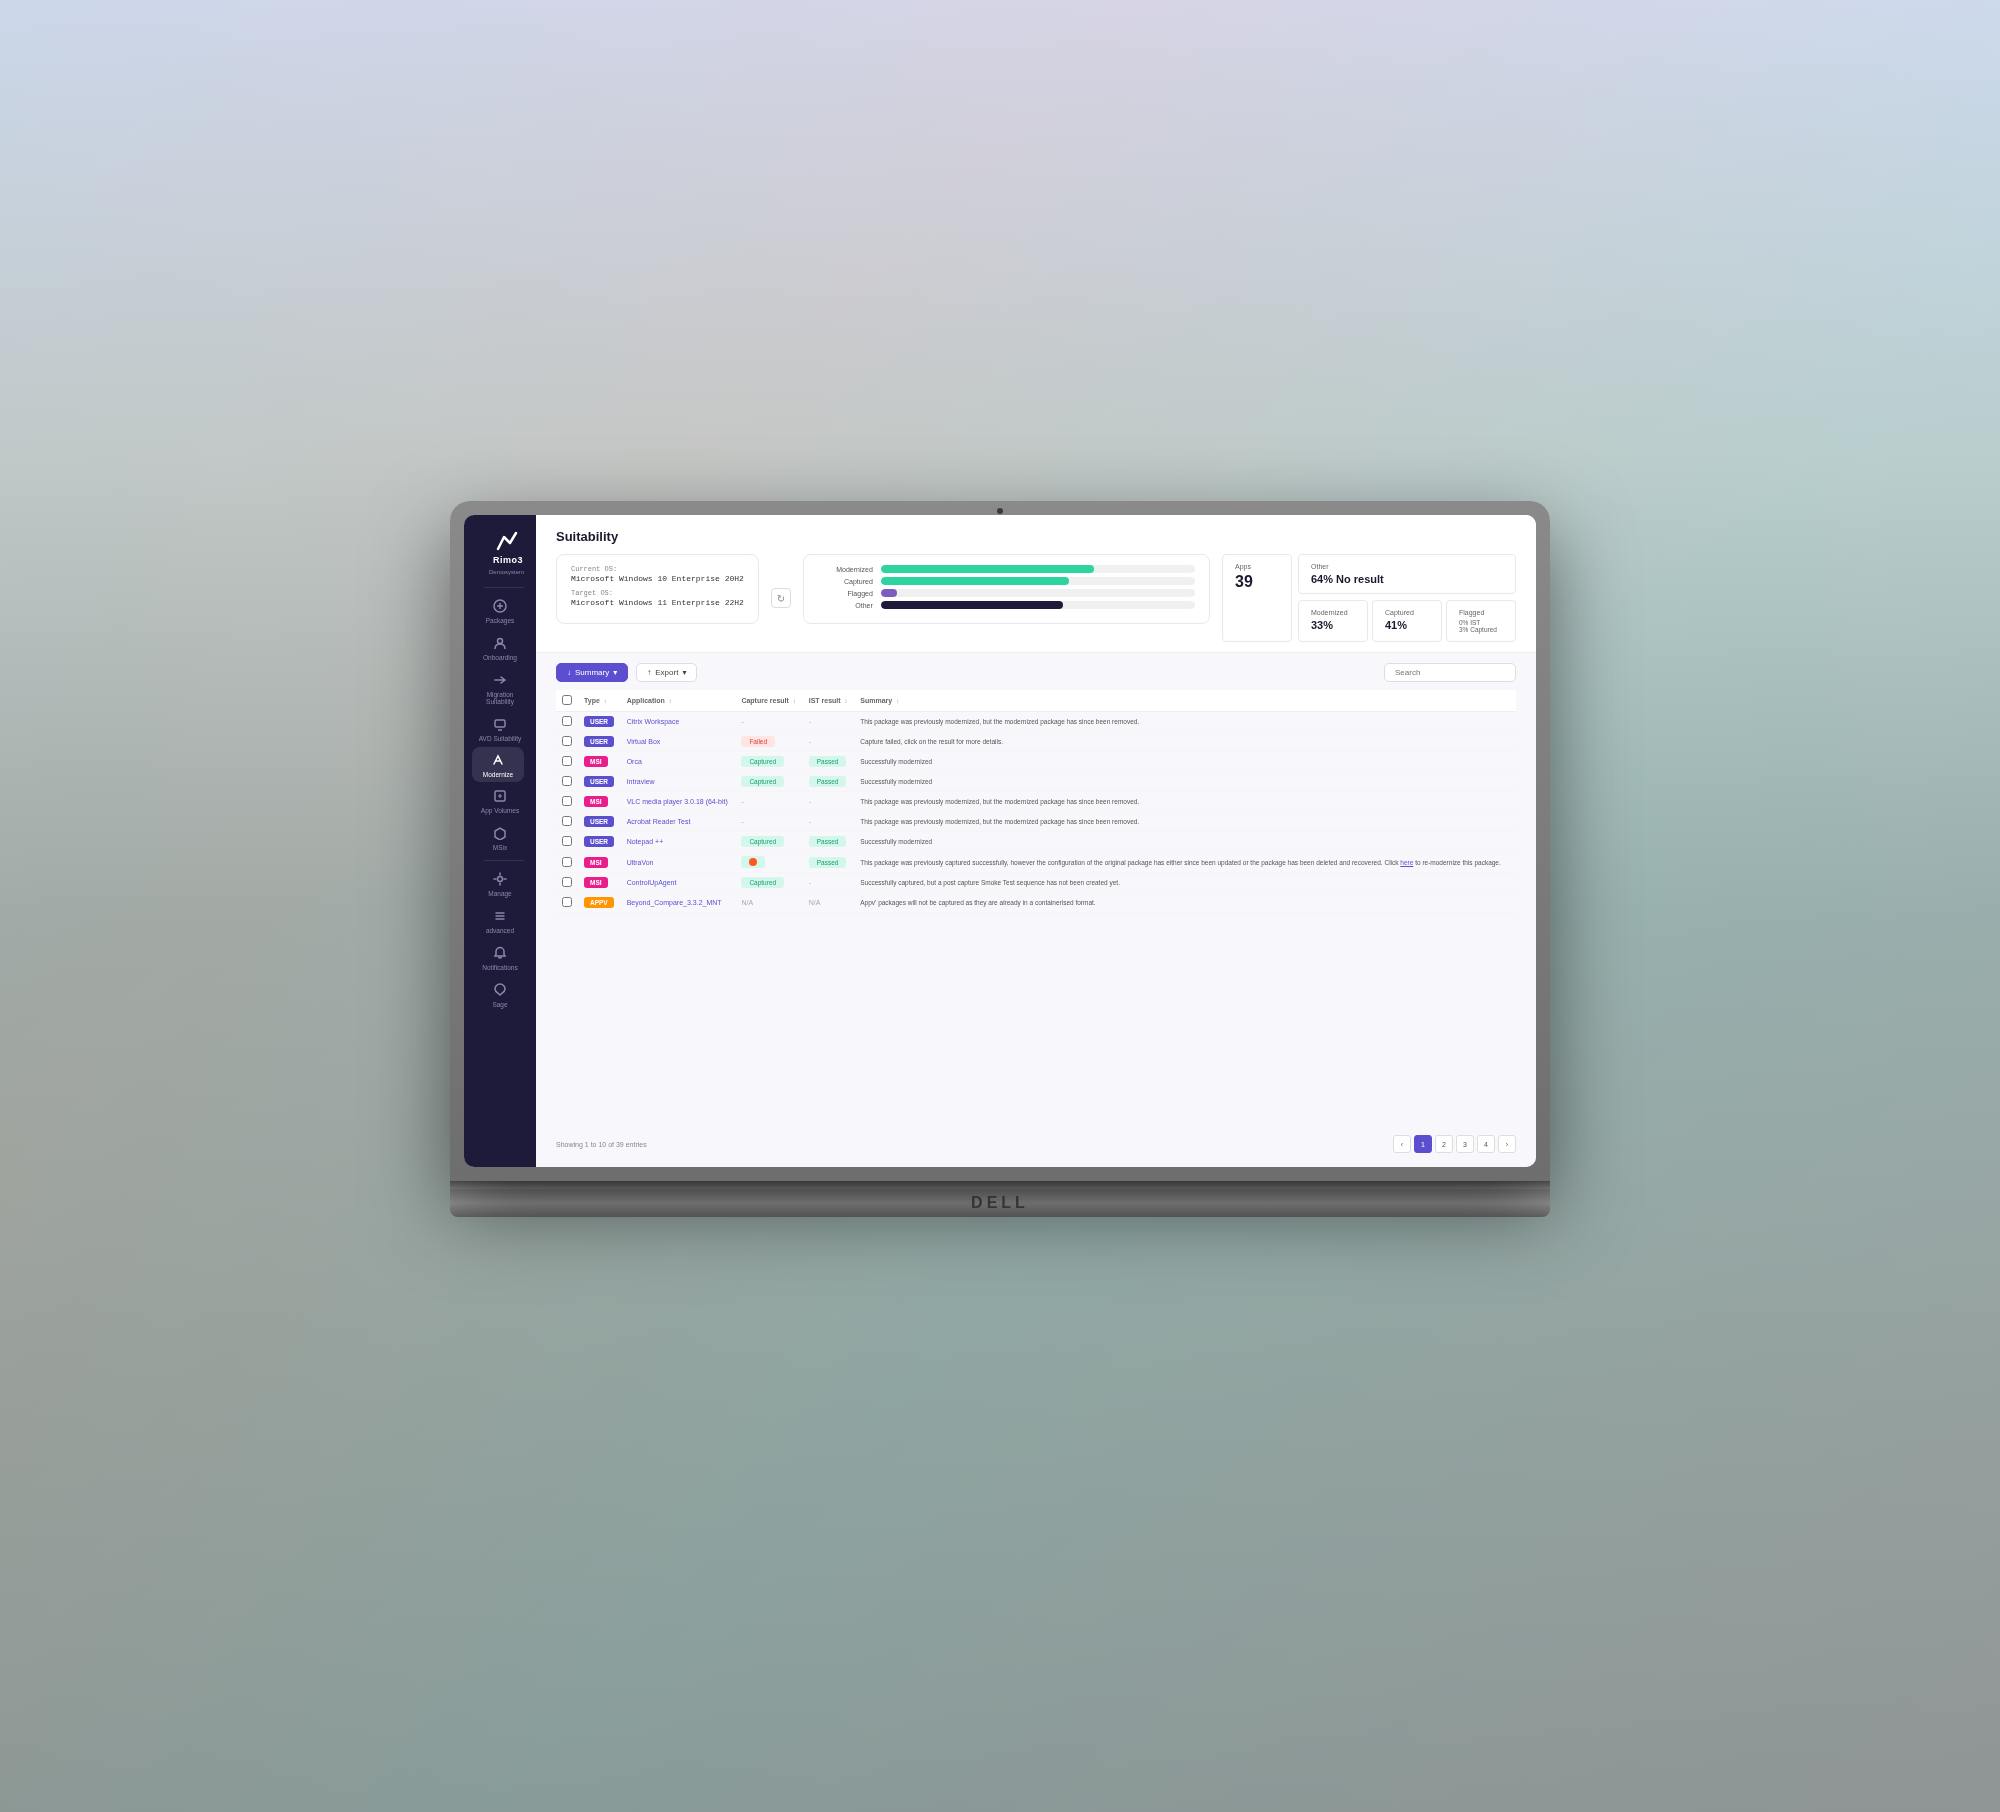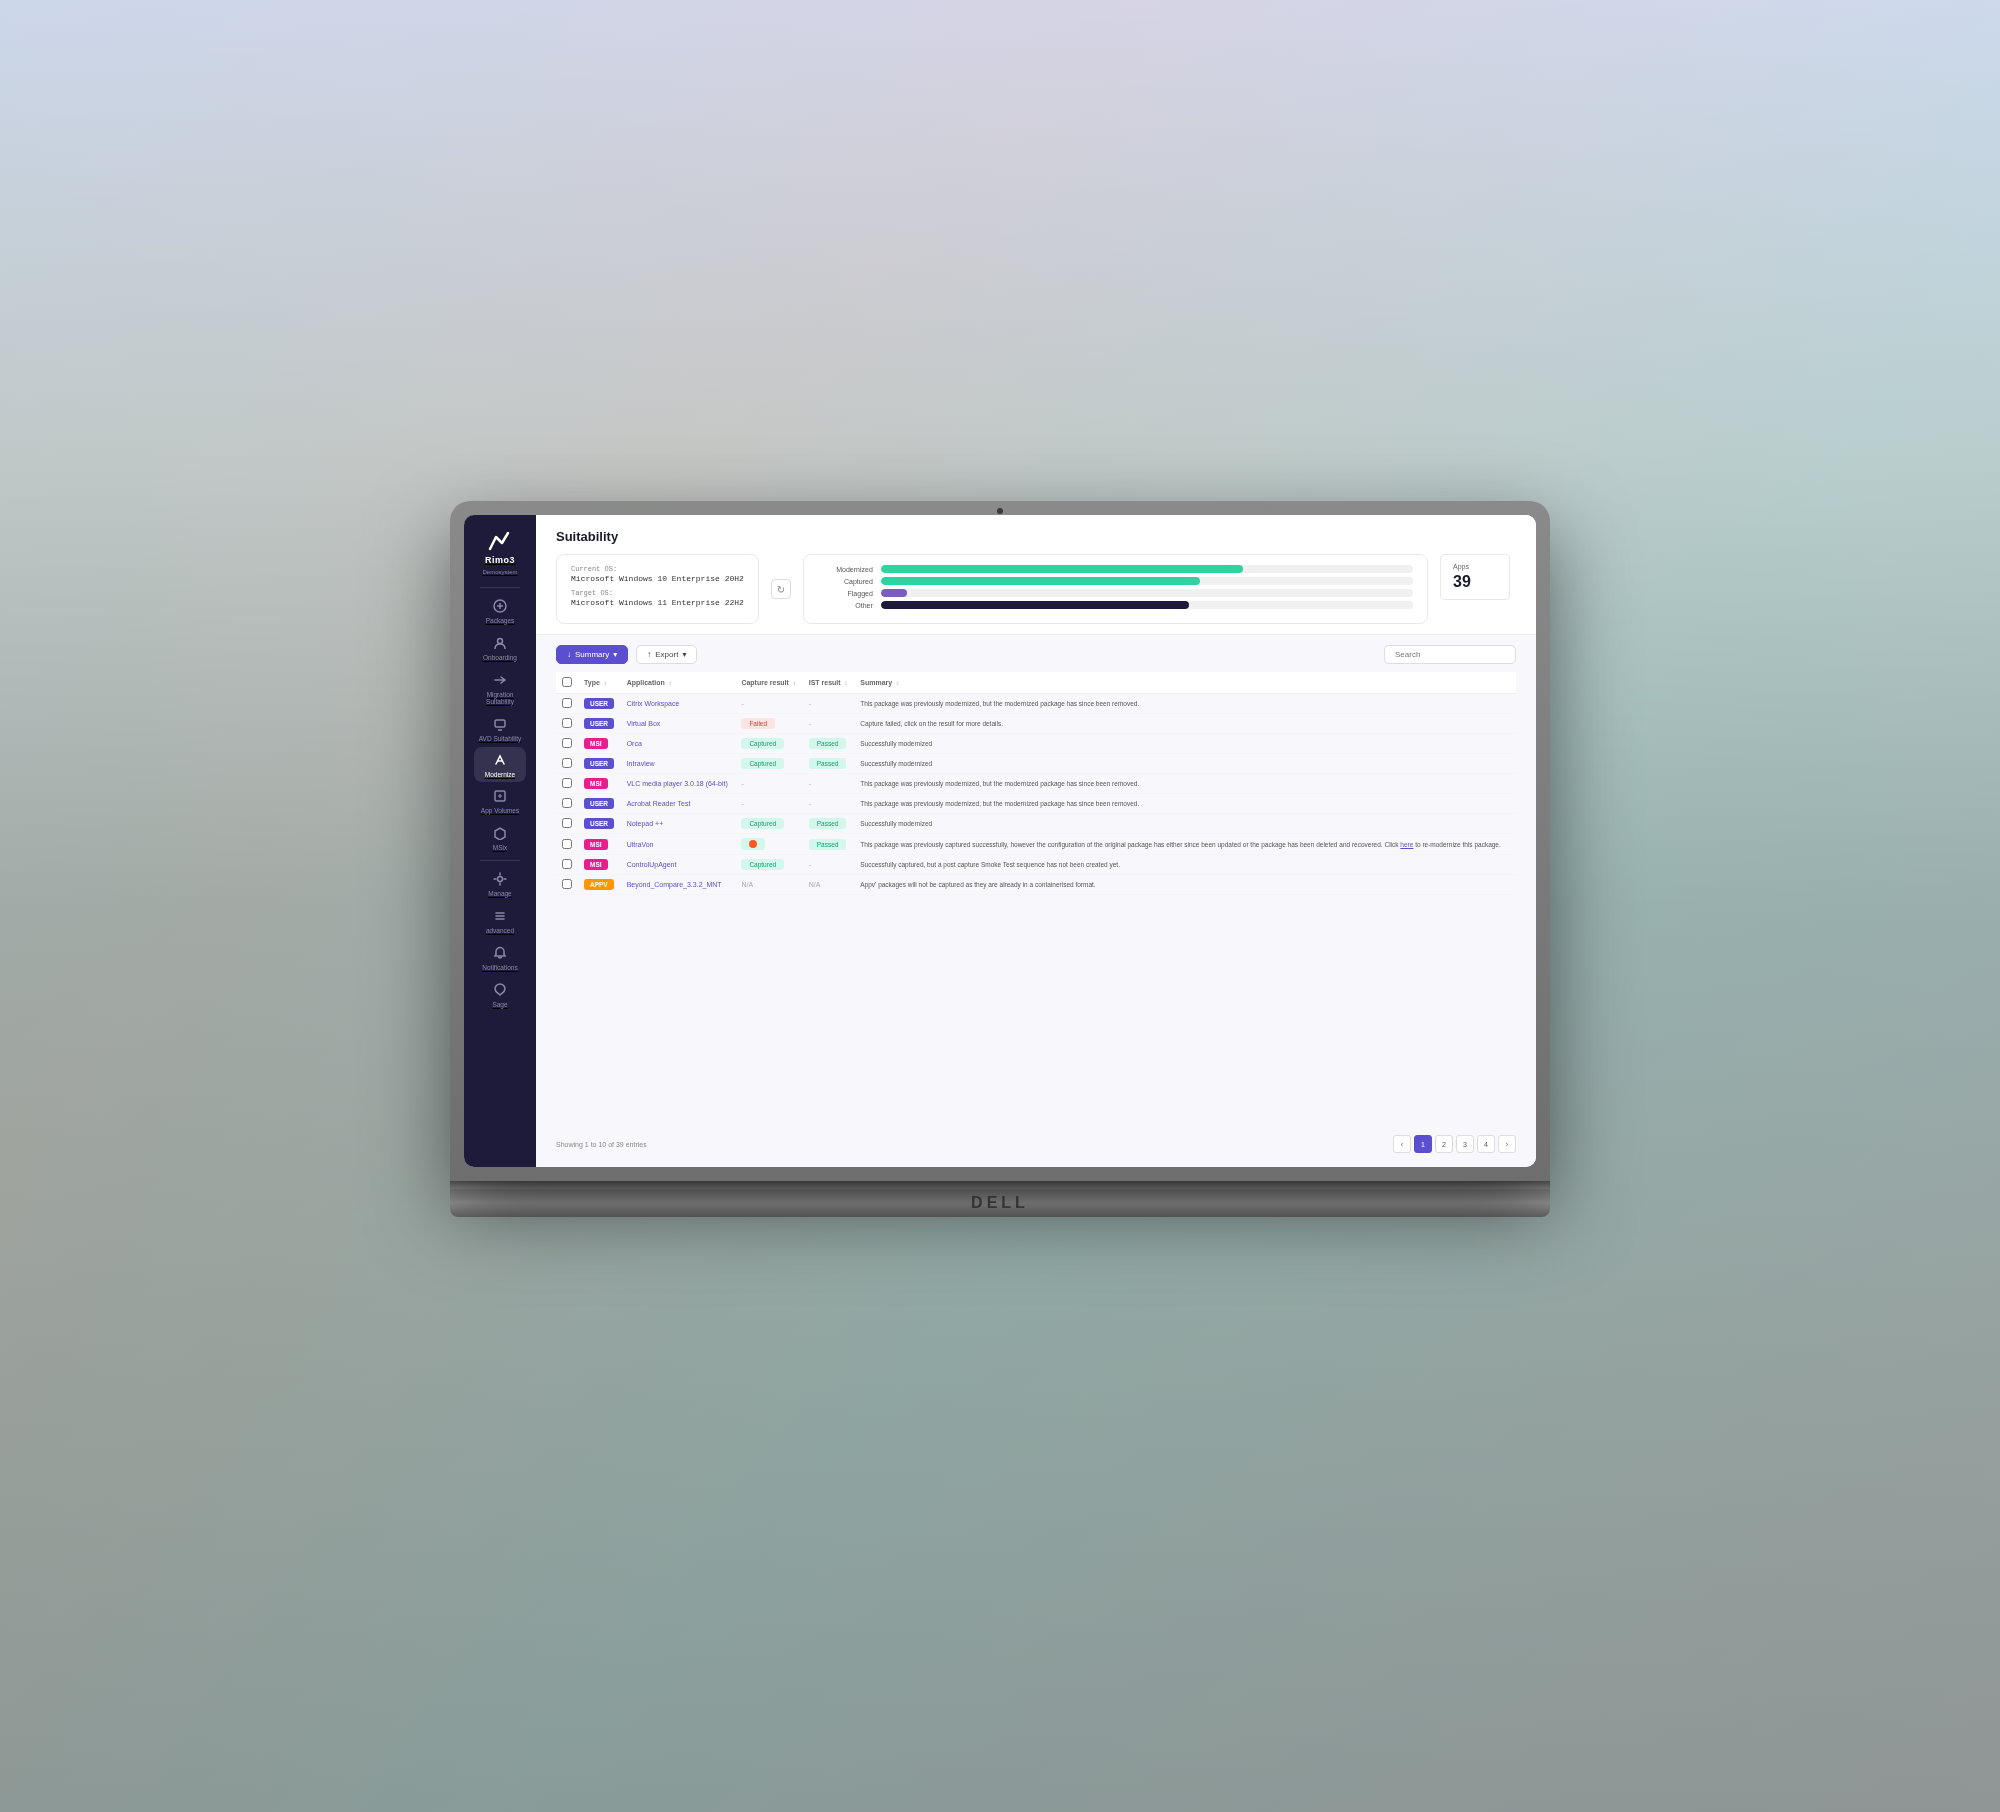--- a/index.html
+++ b/index.html
@@ -94,24 +94,23 @@
     }
 
     
     .sidebar {
       width: 72px;
       min-width: 72px;
       background: #1e1b3a;
       height: 100%;
       display: flex;
       flex-direction: column;
-      align-items: center;
+      align-items: flex-end;
       padding: 12px 12px;
       gap: 0;
-      text-decoration: underline;
     }
 
     .sidebar-logo {
       display: flex;
       flex-direction: column;
       align-items: center;
       margin-bottom: 4px;
     }
 
     .logo-icon {
@@ -677,20 +676,41 @@
                     <div class="chart-bar-fill bar-other"></div>
                   </div>
                 </div>
               </div>
 
               <div class="stats-numbers">
                 <div class="stat-box" style="margin-right:6px;">
                   <div class="stat-box-header">Apps</div>
                   <div class="stat-value-big">39</div>
                 </div>
+                <div style="display:flex;flex-direction:column;gap:6px;">
+                  <div class="stat-box">
+                    <div class="stat-box-header">Other</div>
+                    <div class="stat-value-small">64% No result</div>
+                  </div>
+                  <div style="display:flex;gap:4px;">
+                    <div class="stat-box">
+                      <div class="stat-box-header">Modernized</div>
+                      <div class="stat-value-small">33%</div>
+                    </div>
+                    <div class="stat-box">
+                      <div class="stat-box-header">Captured</div>
+                      <div class="stat-value-small">41%</div>
+                    </div>
+                    <div class="stat-box">
+                      <div class="stat-box-header">Flagged</div>
+                      <div class="stat-sub">0% IST</div>
+                      <div class="stat-sub">3% Captured</div>
+                    </div>
+                  </div>
+                </div>
               </div>
 
             </div>
           </div>
 
           <div class="table-section">
 
             <div class="table-toolbar">
               <button class="toolbar-btn primary">
                 <span>↓</span>

